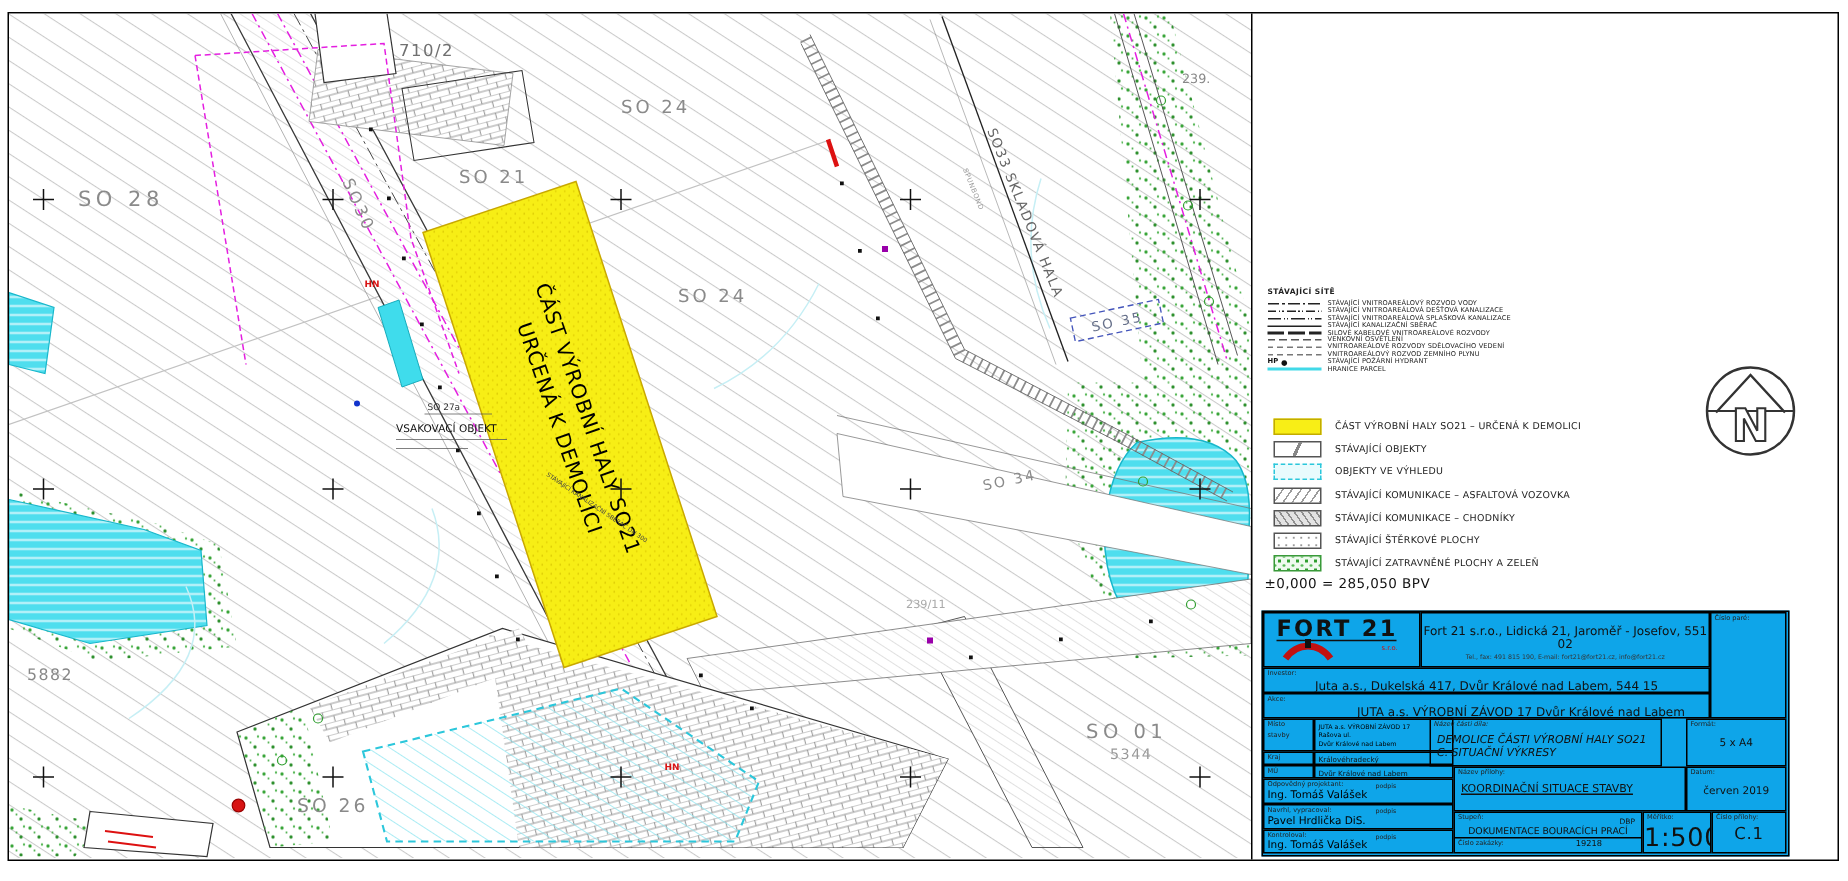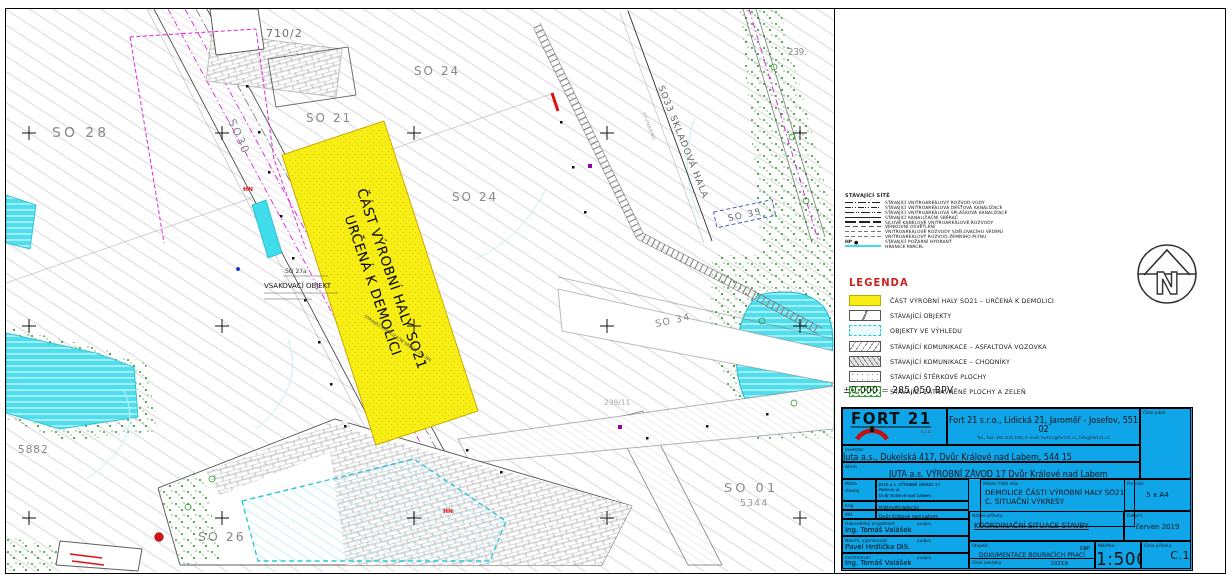--- a/index.html
+++ b/index.html
@@ -59,41 +59,41 @@
   .c-akce{left:0;top:54px;width:298px;height:17px;padding-left:46px;}
   .c-mislab{left:0;top:71px;width:34px;height:22px;}
   .c-misval{left:34px;top:71px;width:93px;height:22px;}
   .c-krajlab{left:0;top:93px;width:34px;height:9px;}
   .c-krajval{left:34px;top:93px;width:93px;height:9px;}
   .c-mulab{left:0;top:102px;width:34px;height:9px;}
   .c-muval{left:34px;top:102px;width:93px;height:9px;}
   .c-resp{left:0;top:111px;width:127px;height:17px;}
   .c-made{left:0;top:128px;width:127px;height:17px;}
   .c-chk{left:0;top:145px;width:127px;height:16px;}
-  .c-part{left:138px;top:71px;width:155px;height:48px;}
+  .c-part{left:111px;top:71px;width:155px;height:32px;font-style:italic;}
   .c-format{left:282px;top:71px;width:67px;height:32px;}
   .c-draw{left:127px;top:103px;width:155px;height:30px;text-decoration:underline;}
   .c-date{left:282px;top:103px;width:67px;height:30px;}
   .c-stage{left:127px;top:133px;width:126px;height:28px;}
   .c-scale{left:253px;top:133px;width:46px;height:28px;}
   .c-sheet{left:299px;top:133px;width:50px;height:28px;}
 
   .comp1{margin-top:7px;font-size:8px;text-align:center;}
   .comp2{margin-top:1px;font-size:4.2px;text-align:center;color:#333;}
-  .bigv{margin-top:6.5px;font-size:8px;text-align:left;white-space:nowrap;}
+  .bigv{margin-top:6.5px;font-size:8px;text-align:center;white-space:nowrap;}
   .mis{padding:2px 0 0 2px;font-size:4.2px;line-height:5.3px;color:#000;}
   .tiny7{padding:2.5px 0 0 2px;font-size:4.8px;}
   .partl{margin:7.5px 0 0 4px;font-size:7.3px;line-height:9px;white-space:nowrap;}
   .midv{margin-top:11px;font-size:7px;text-align:center;}
   .stagev{margin-top:9px;font-size:6.2px;text-align:center;white-space:nowrap;}
   .dbp{position:absolute;right:4px;top:3px;font-size:5px;color:#111;}
   .ordstrip{position:absolute;left:0;right:0;bottom:0;height:9px;border-top:0.8px solid #000;}
   .ordstrip .ov{position:absolute;right:26px;top:1px;font-size:5.5px;}
   .scalev{margin-top:7px;font-size:17px;text-align:center;letter-spacing:.5px;}
-  .sheetv{margin-top:7px;font-size:11px;text-align:right;letter-spacing:.5px;}
+  .sheetv{margin-top:7px;font-size:11px;text-align:center;letter-spacing:.5px;}
 
   .north{position:absolute;left:1135px;top:242px;width:64px;height:64px;}
 </style>
 </head>
 <body>
 
 <div class="frame">
   <div class="map">
     <svg width="828" height="563" viewBox="0 0 828 563" xmlns="http://www.w3.org/2000/svg">
       <defs>
@@ -333,21 +333,20 @@
       </span>
       <span class="nlab">STÁVAJÍCÍ POŽÁRNÍ HYDRANT</span>
     </div>
   <div class="nrow">
       <span class="nsym scy"></span>
       <span class="nlab">HRANICE PARCEL</span>
     </div>
 </div>
 
 <div class="legend">
-  <div class="ltitle">LEGENDA</div>
   <div class="lrow">
       <span class="sw sw-yellow"></span>
       <span class="llab">ČÁST VÝROBNÍ HALY SO21 – URČENÁ K DEMOLICI</span>
     </div>
   <div class="lrow">
       <span class="sw sw-object"></span>
       <span class="llab">STÁVAJÍCÍ OBJEKTY</span>
     </div>
   <div class="lrow">
       <span class="sw sw-outlook"></span>

